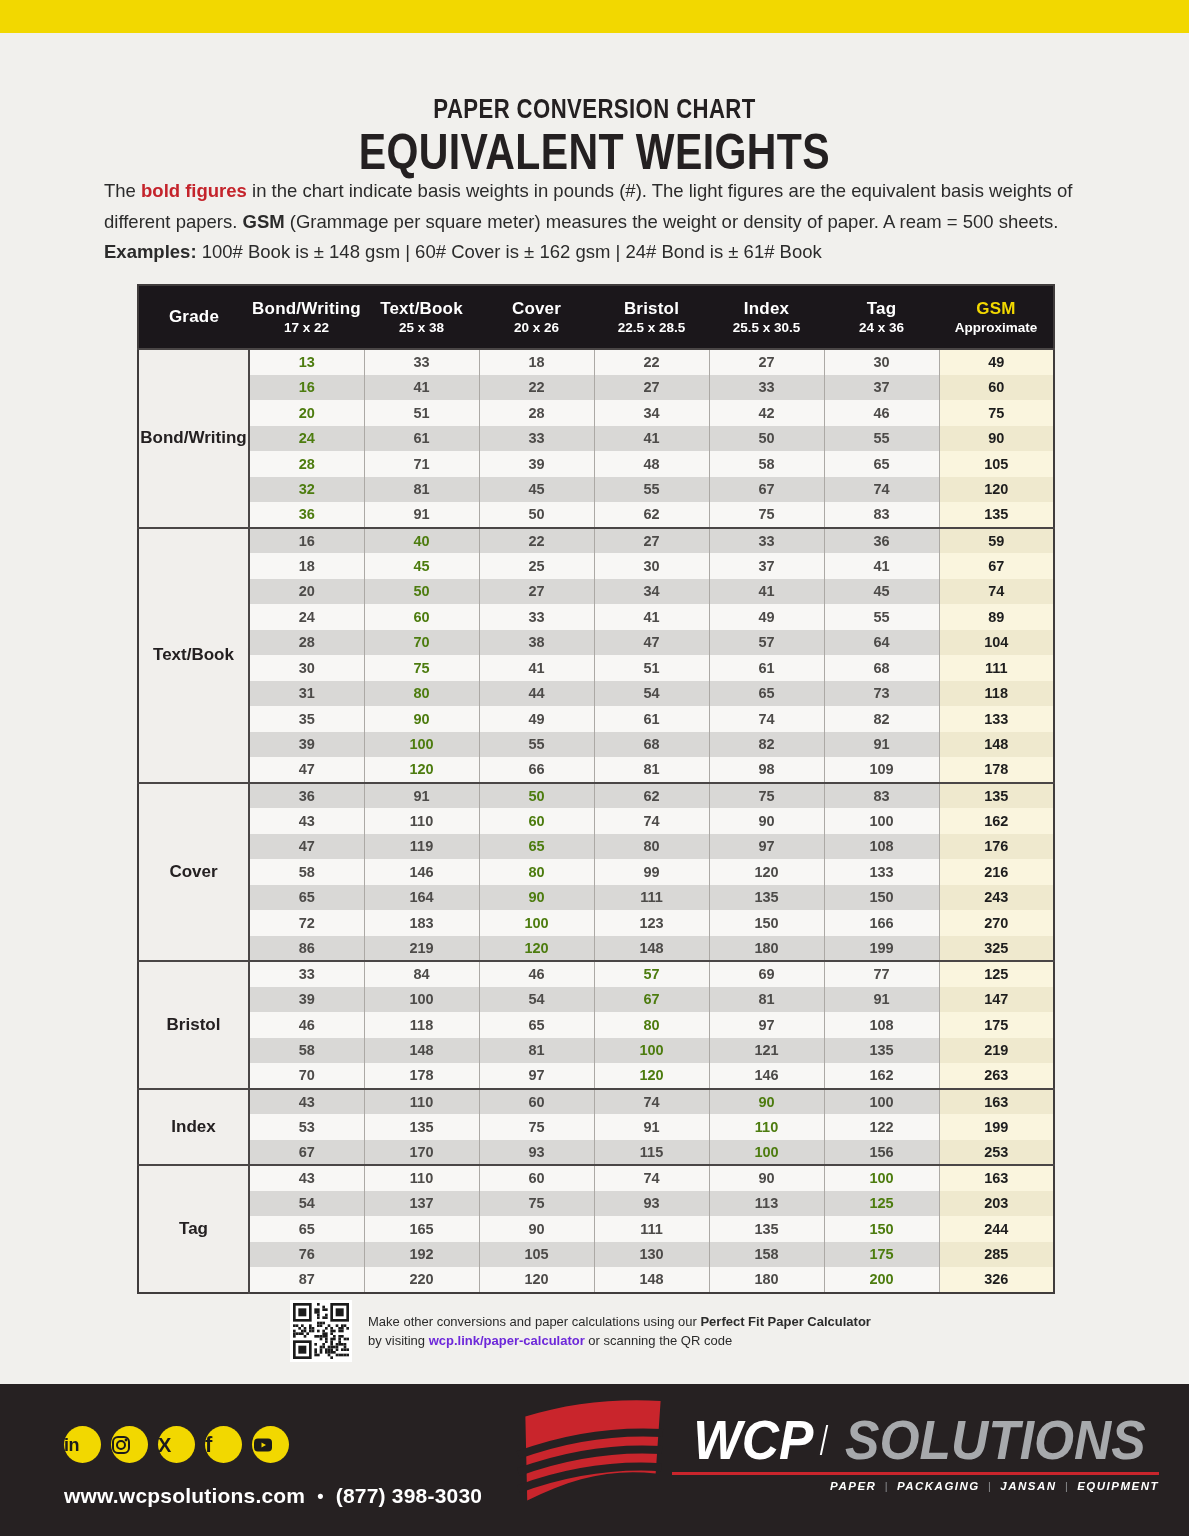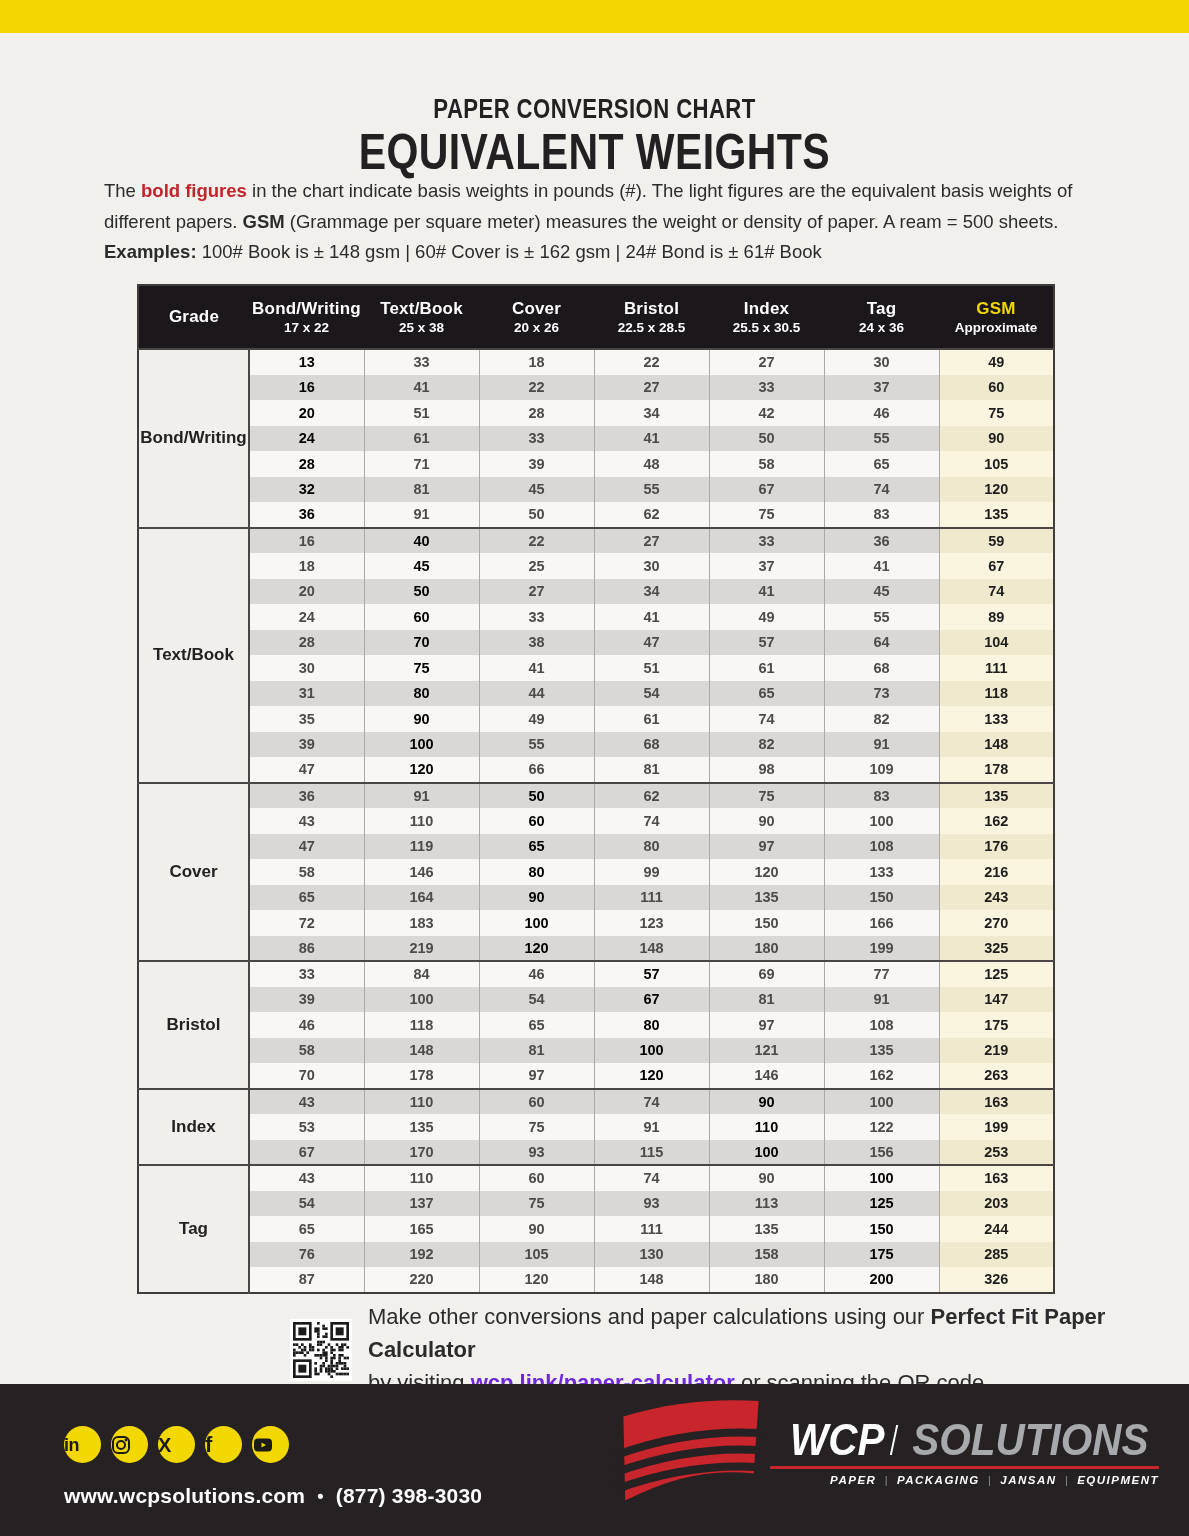--- a/index.html
+++ b/index.html
@@ -38,47 +38,47 @@
   .chart tbody { border-top:2px solid #4a4646; }
   .chart td { height:25.5px; font-size:14.5px; font-weight:700; color:#4d4b49;
               border-left:1px solid #ACA9A5; }
   .chart td.grade-cell { background:#F1EFEC; color:#242021; font-size:17px;
               border-left:0; border-right:2px solid #4a4646; }
   .chart tr.odd  td { background:#F8F7F5; }
   .chart tr.even td { background:#D9D8D6; }
   .chart tr.odd  td.gsm  { background:#FAF5DE; }
   .chart tr.even td.gsm  { background:#EFE9CE; }
   .chart tr td.grade-cell { background:#F1EFEC; }
-  .chart td.bold-red { color:#000000;margin-top:20px; }
+  .chart td.bold-red { color:#4d7c0f;margin-top:20px; }
   .chart td.gsm { color:#1d1d1d; }
 
   
   .qr-row { position:absolute; top:1300px; left:290px; display:flex; align-items:center; gap:16px; }
   .qr-box { width:62px; height:62px; background:#fff; padding:3px; }
   .qr-box svg { width:56px; height:56px; display:block; }
-  .qr-text { font-size:22px; line-height:1.5; color:#2b2b2b; }
+  .qr-text { font-size:13px; line-height:1.5; color:#2b2b2b; }
   .qr-text .b { font-weight:700; }
   .qr-text .link { font-weight:700; color:#6d28d9; }
 
   
   .footer { position:absolute; top:1384px; left:0; width:100%; height:152px; background:#262122; }
   .social { position:absolute; left:64px; top:42px; display:flex; gap:10px; }
   .s-circle { width:37px; height:37px; border-radius:50%; background:#F2D800; color:#1b1b1b;
               display:flex; align-items:center; justify-content:flex-start; cursor:pointer; }
   .s-circle .glyph { font-weight:700; font-size:18px; line-height:1; letter-spacing:-.5px; }
   .s-circle svg { display:block; }
   .contact { position:absolute; left:64px; top:100px; color:#fff; font-size:21px; font-weight:700;
              letter-spacing:.2px; display:flex; gap:12px; align-items:center; }
   .contact .dot { font-size:18px; }
 
   .logo { position:absolute; right:30px; top:14px; display:flex; align-items:center; }
   .logo-flag { margin-right:6px; }
   .logo-text { display:flex; flex-direction:column; }
   .logo-name { display:flex; align-items:baseline; font-style:italic; font-weight:700;
-               font-size:44px; letter-spacing:0; line-height:1;margin-left:16px; }
+               font-size:56px; letter-spacing:0; line-height:1;margin-left:16px; }
   .logo-name .wcp { color:#fff; transform:scaleX(.92); }
   .logo-name .vbar { width:2px; height:30px; background:#fff; margin:0 7px 0 5px; transform:skewX(-12deg); align-self:center; }
   .logo-name .sol { color:#A7A9AC; transform:scaleX(.92); }
   .logo-rule { height:3px; background:#C9252C; margin:4px 0 5px; }
   .logo-tag { display:flex; justify-content:flex-end; gap:8px; color:#fff;
               font-size:11.5px; font-weight:700; font-style:italic; letter-spacing:1.5px; }
   .logo-tag .tag-sep { color:#8a8c8f; font-weight:400; }
 </style>
 </head>
 <body>

